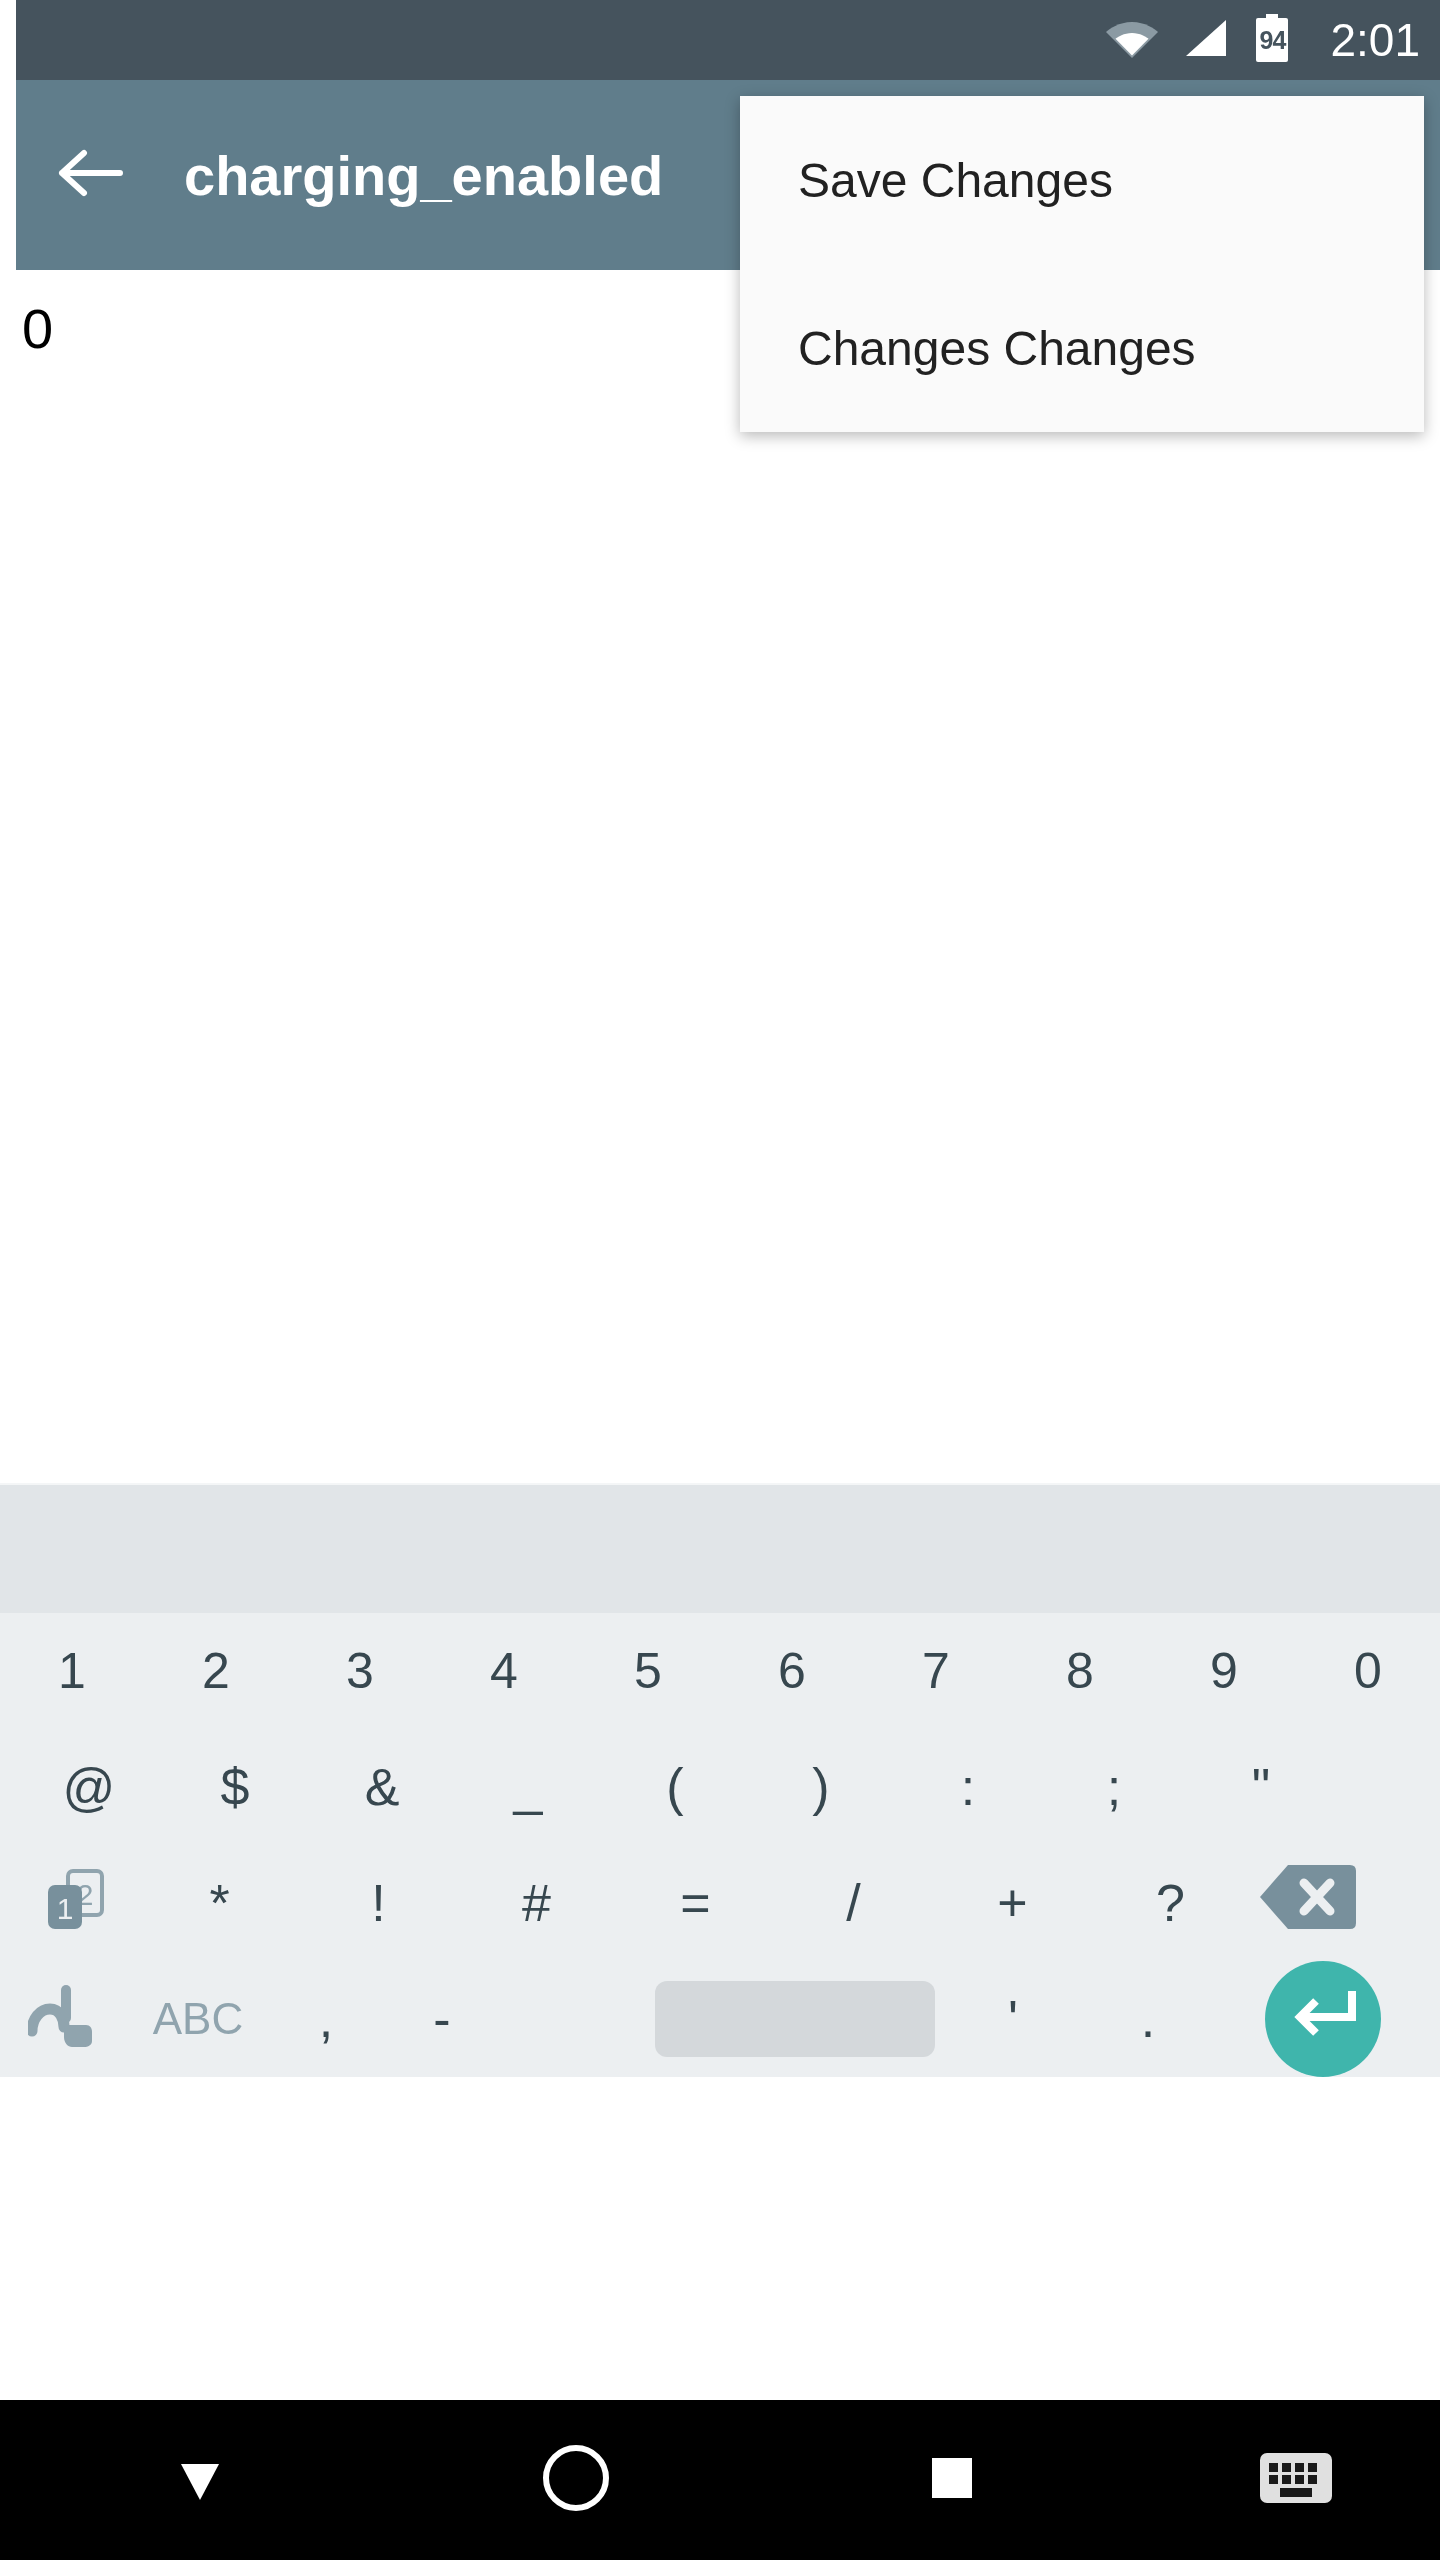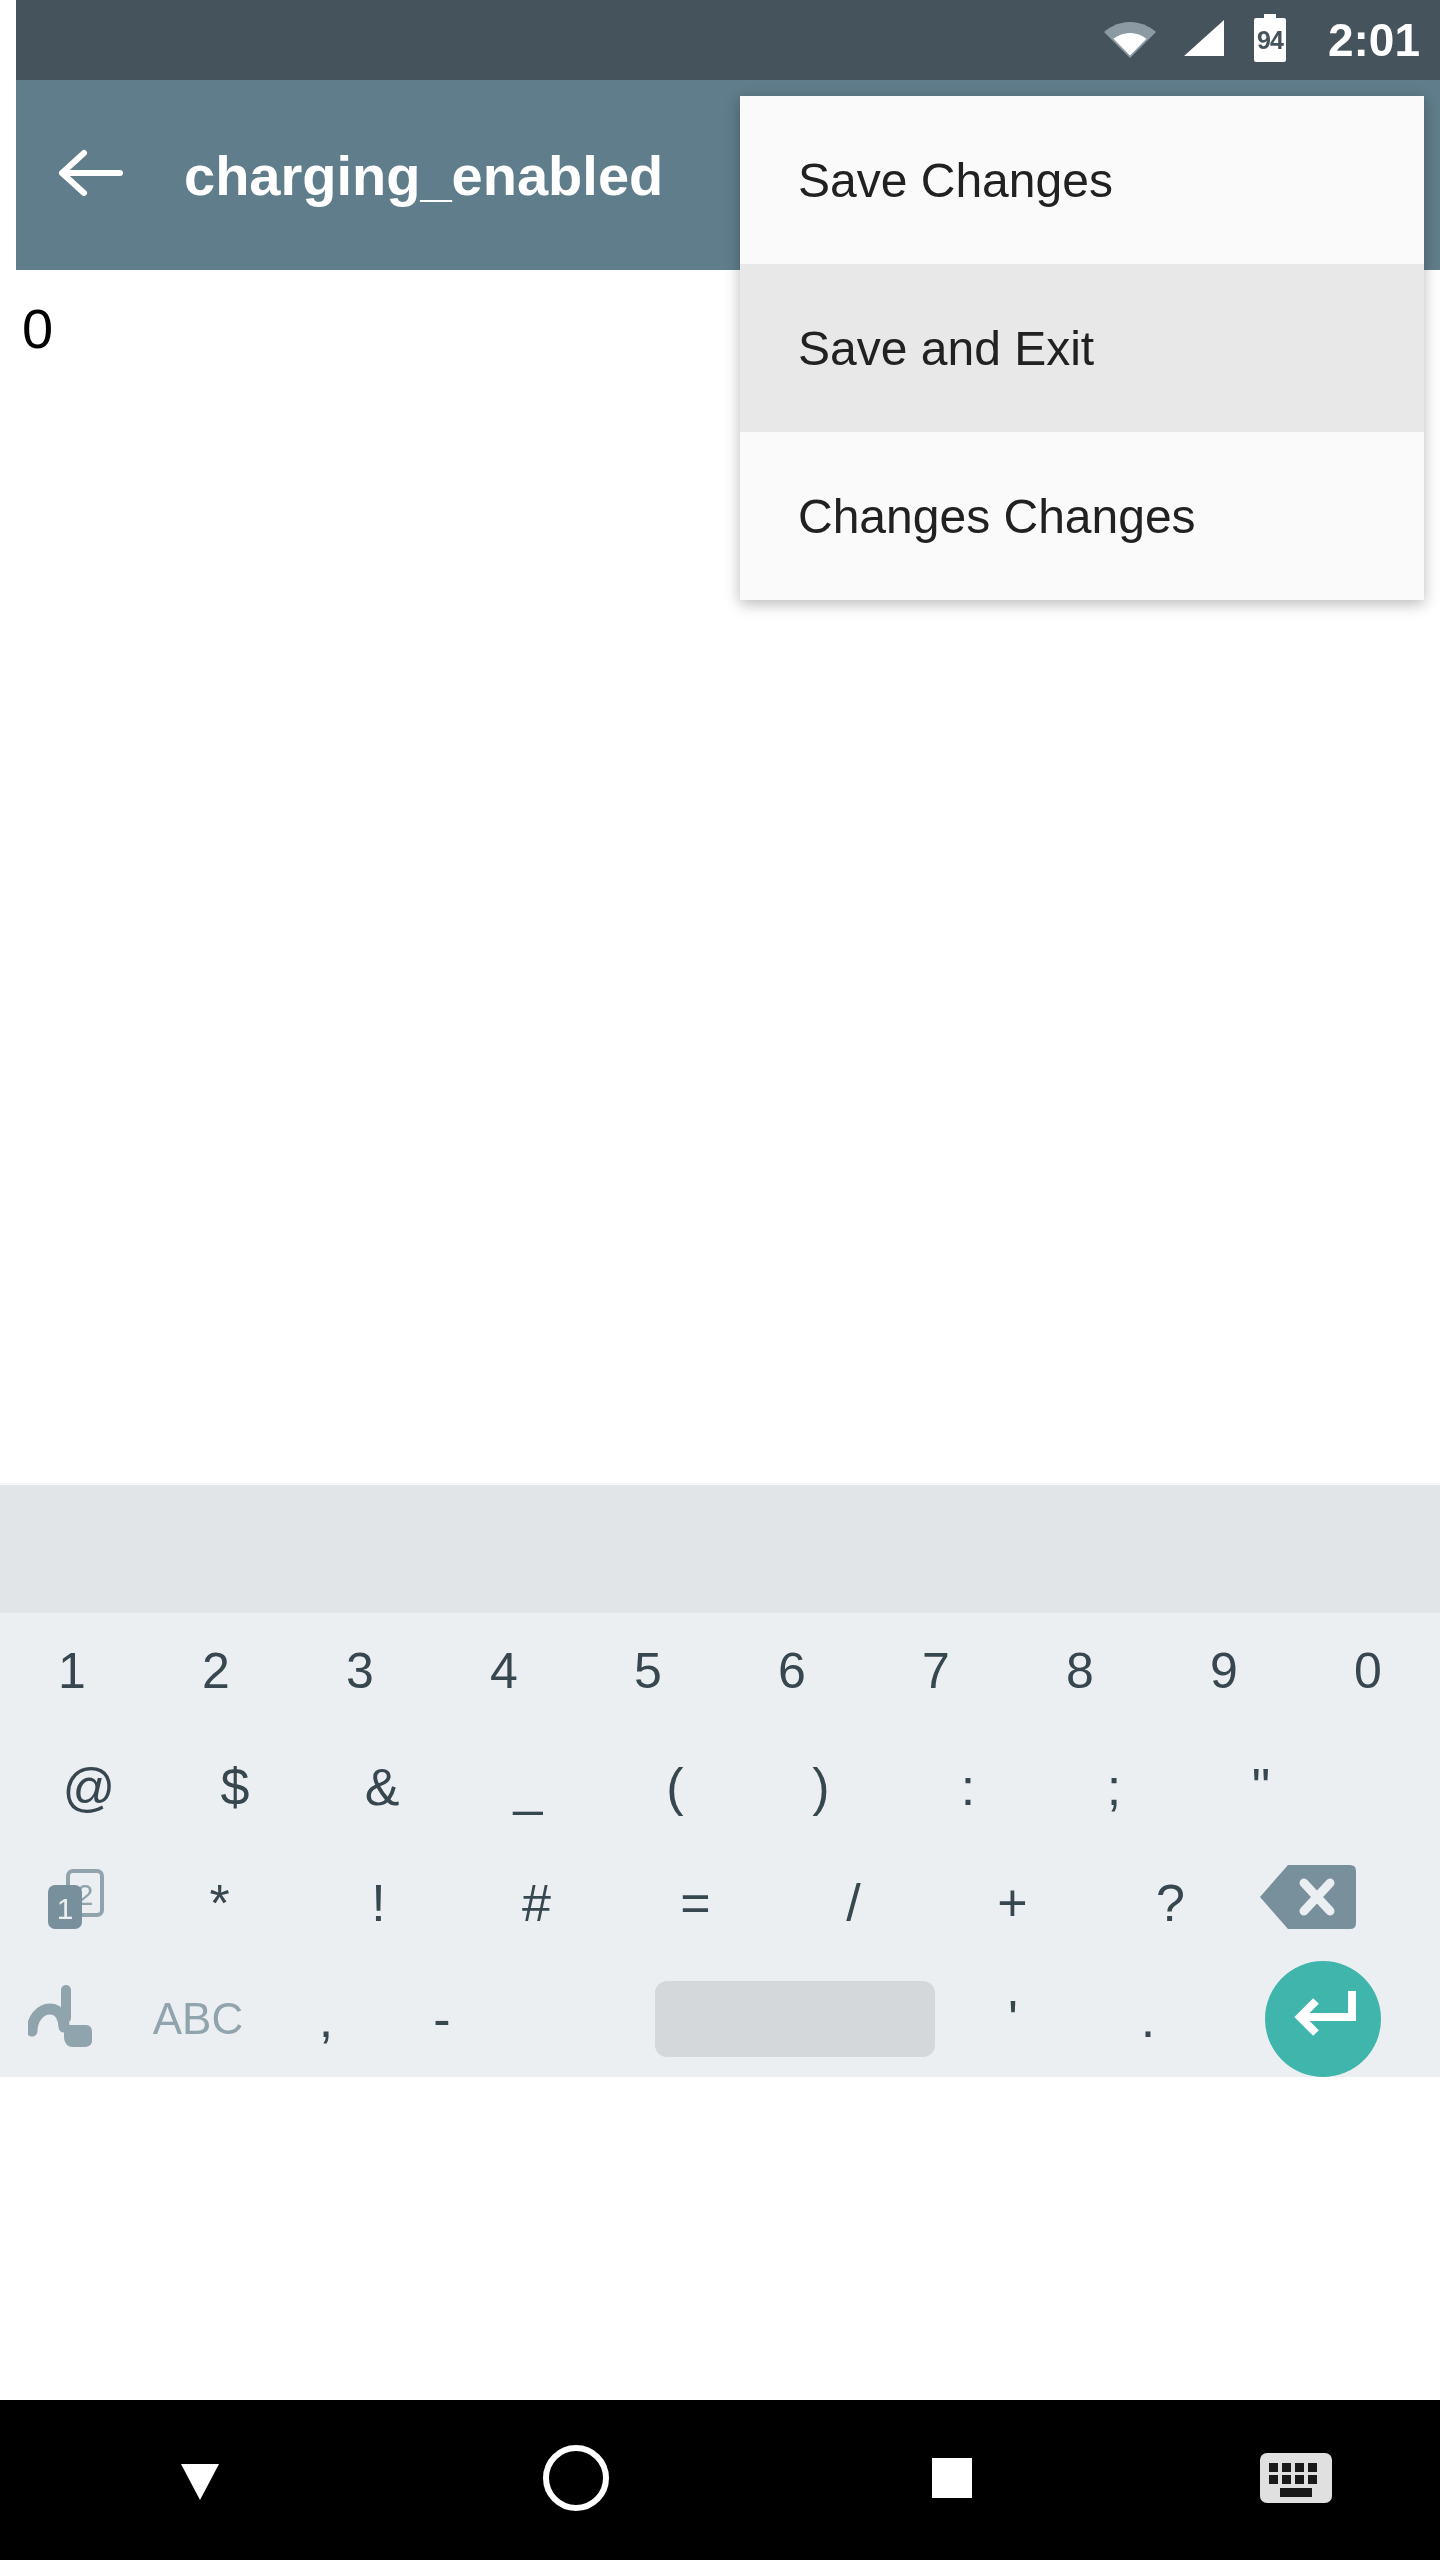--- a/index.html
+++ b/index.html
@@ -45,21 +45,21 @@
     font-weight: bold;
     color: #45535d;
     line-height: 1;
     letter-spacing: -1px;
   }
   .status-time {
     color: #ffffff;
     font-size: 46px;
     line-height: 1;
     margin-left: 14px;
-    font-weight: 700;
+    font-weight: 400;
   }
 
   
   .app-bar {
     position: absolute;
     top: 80px; left: 16px;
     width: 1440px;
     height: 190px;
     background: #607d8b;
     display: flex;
@@ -247,23 +247,20 @@
 </div>
 
 <div class="content-area">
   <div class="edit-value">0</div>
 </div>
 
 <div class="overflow-menu">
   <div class="menu-item">
     <span>Save Changes</span>
   </div>
-  <div class="menu-item pressed">
-    <span>Save and Exit</span>
-  </div>
   <div class="menu-item">
     <span>Changes Changes</span>
   </div>
 </div>
 
 <div class="suggestion-strip"></div>
 
 <div class="kb-rows">
 
   <div class="kb-row" id="row1">

